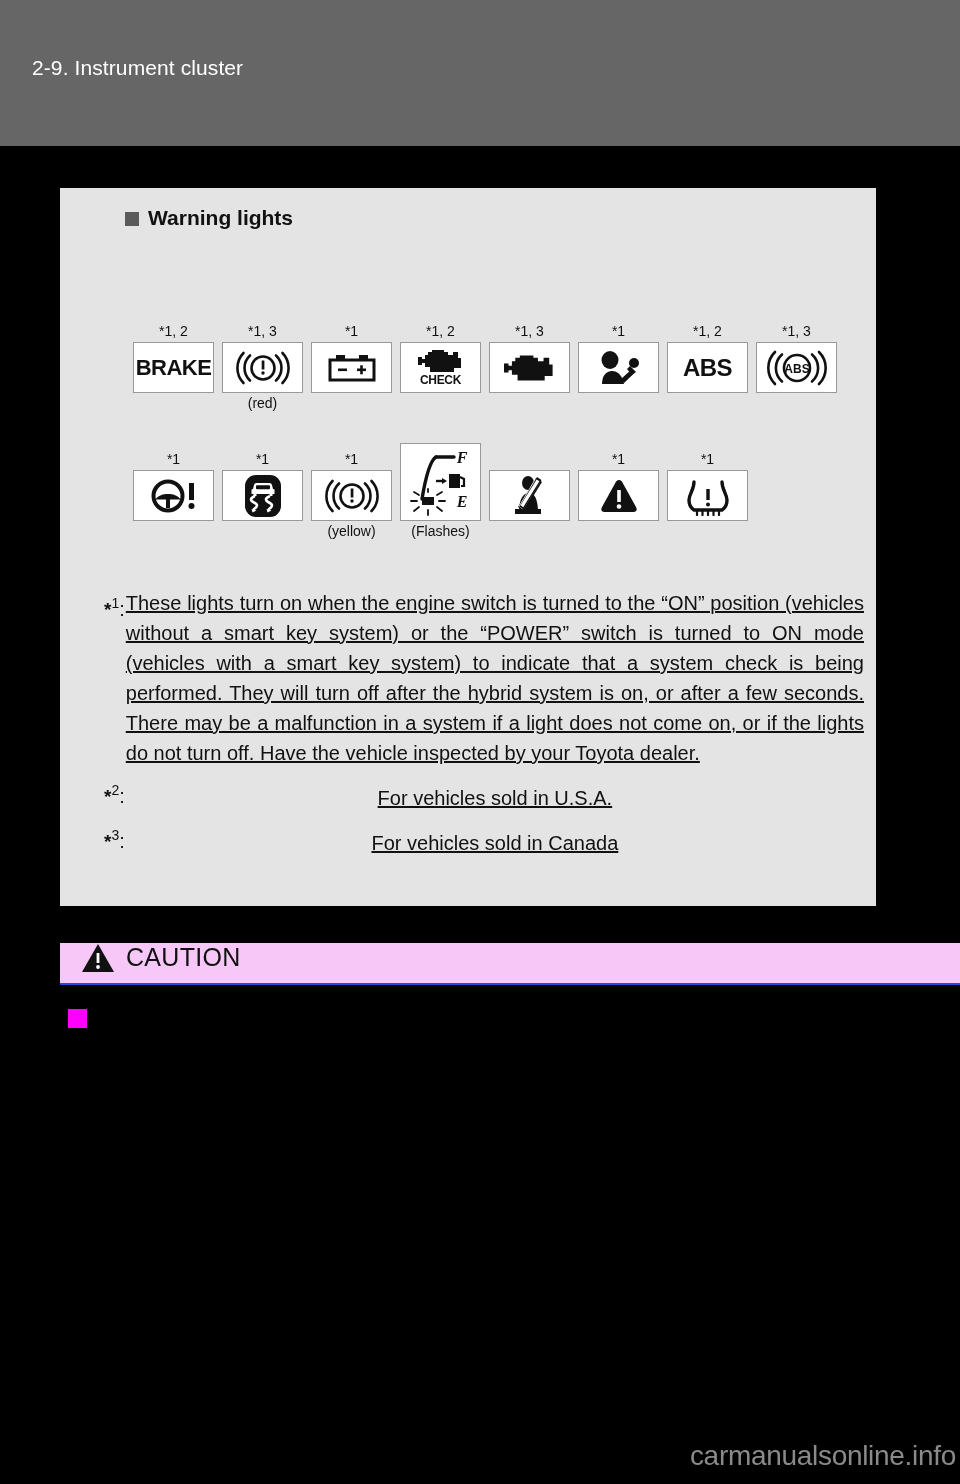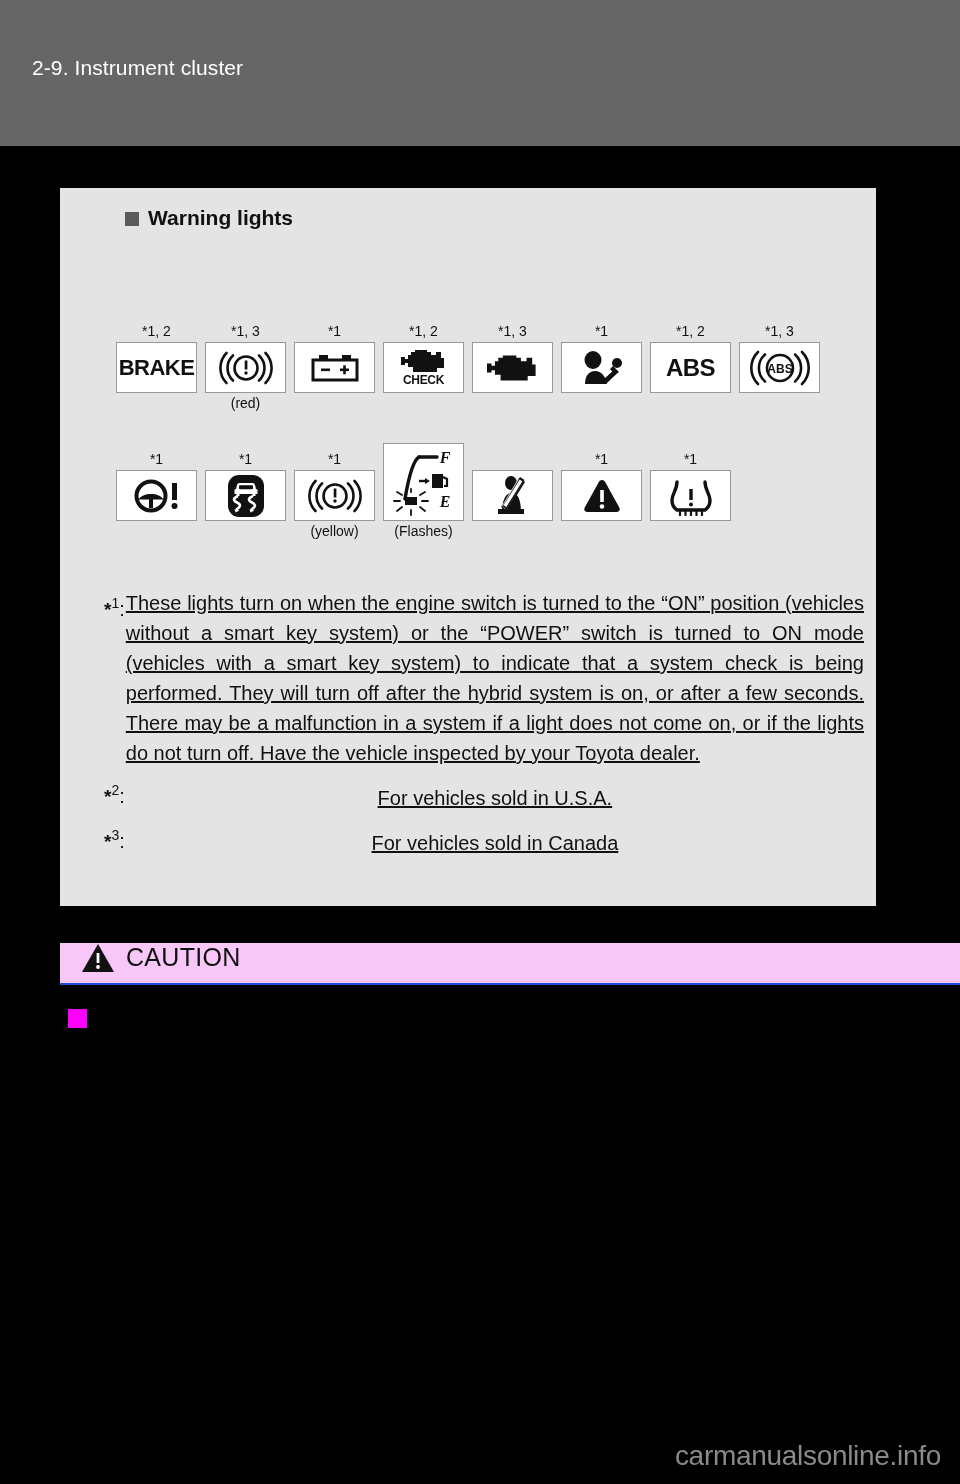--- a/index.html
+++ b/index.html
@@ -83,21 +83,21 @@
   .icon-rows {
     position: absolute;
     left: 0;
     top: 132px;
     width: 816px;
   }
   .icon-row {
     position: relative;
     display: flex;
     align-items: flex-end;
-    padding-left: 55px;
+    padding-left: 72px;
   }
   .icon-row.row2 { margin-top: 8px; }
 
   .icon-cell {
     position: relative;
     width: 83px;
     margin-right: 6px;
     display: flex;
     flex-direction: column;
     align-items: center;
@@ -202,21 +202,21 @@
     left: 68px;
     top: 1009px;
     width: 19px;
     height: 19px;
     background: #ff00ff;
   }
 
   
   .watermark {
     position: absolute;
-    right: 19px;
+    right: 4px;
     bottom: 12px;
     font-size: 28px;
     color: #8a8a8a;
     letter-spacing: -0.3px;
   }
 </style>
 </head>
 <body>
 
 <div class="header-band">

